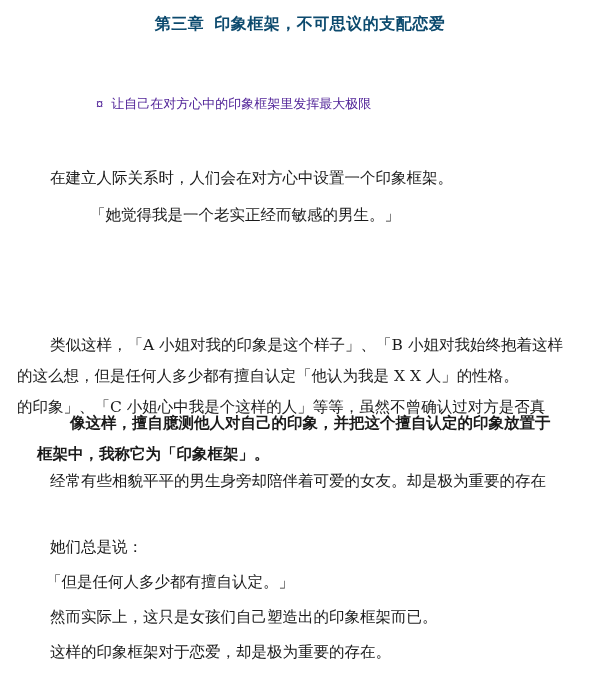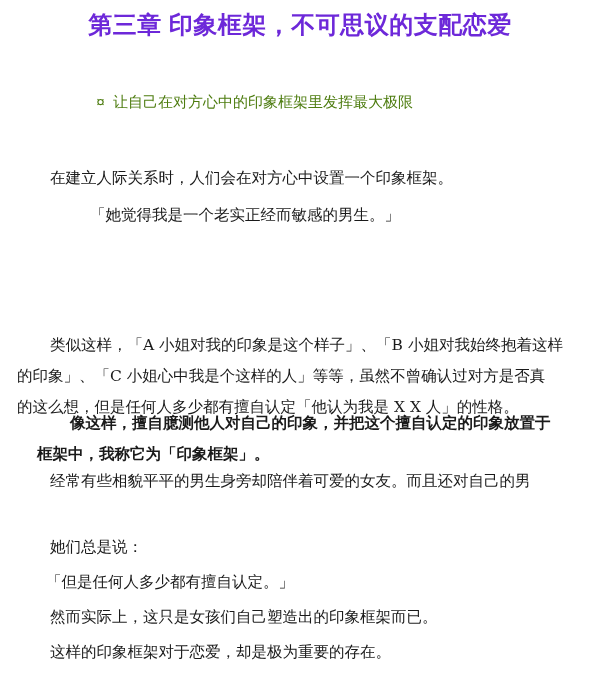--- a/index.html
+++ b/index.html
@@ -19,35 +19,35 @@
       position: absolute;
       left: 0; top: 0;
       width: 600px; height: 690px;
     }
     .chapter-title {
       position: absolute;
       top: 10px;
       left: 0;
       width: 600px;
       text-align: center;
-      font-family: Liberation Sans, sans-serif;
-      font-size: 24px;
+      font-family: Liberation Mono, monospace;
+      font-size: 16px;
       font-weight: bold;
       letter-spacing: 0.5px;
       line-height: 30px;
-      color: #6d28d9;
+      color: #0c4a6e;
     }
     .section-title {
       position: absolute;
       top: 91px;
       left: 96px;
-      font-family: Liberation Mono, monospace;
-      font-size: 15px;
+      font-family: Liberation Sans, sans-serif;
+      font-size: 13px;
       line-height: 26px;
-      color: #4d7c0f;
+      color: #4c1d95;
       white-space: nowrap;
     }
     .section-title .marker {
       display: inline-block;
       margin-right: 8px;
     }
     .para {
       position: absolute;
       left: 17px;
       width: 553px;
@@ -81,31 +81,31 @@
     <span class="line">在建立人际关系时，人们会在对方心中设置一个印象框架。</span>
   </div>
 
   <div class="para" style="top:200px; left:46px;margin-left:44px;">
     <span class="line">「她觉得我是一个老实正经而敏感的男生。」</span>
   </div>
 
 
   <div class="para" style="top:303px;">
     <span class="line" style="padding-left:33px;margin-top:27px;">类似这样，「A 小姐对我的印象是这个样子」、「B 小姐对我始终抱着这样</span>
+    <span class="line">的这么想，但是任何人多少都有擅自认定「他认为我是 X X 人」的性格。</span>
     <span class="line">的印象」、「C  小姐心中我是个这样的人」等等，虽然不曾确认过对方是否真</span>
-    <span class="line">的这么想，但是任何人多少都有擅自认定「他认为我是 X X 人」的性格。</span>
   </div>
 
   <div class="para bold" style="top:407px;">
     <span class="line" style="padding-left:33px;">像这样，擅自臆测他人对自己的印象，并把这个擅自认定的印象放置于</span>
     <span class="line">框架中，我称它为「印象框架」。</span>
   </div>
 
   <div class="para" style="top:466px;">
-    <span class="line" style="padding-left:33px;">经常有些相貌平平的男生身旁却陪伴着可爱的女友。而且还对自己的男</span>
+    <span class="line" style="padding-left:33px;">经常有些相貌平平的男生身旁却陪伴着可爱的女友。却是极为重要的存在</span>
   </div>
 
   <div class="para" style="top:532px; left:50px;">
     <span class="line">她们总是说：</span>
   </div>
 
   <div class="para" style="top:567px; left:46px;">
     <span class="line">「但是任何人多少都有擅自认定。」</span>
   </div>
 

